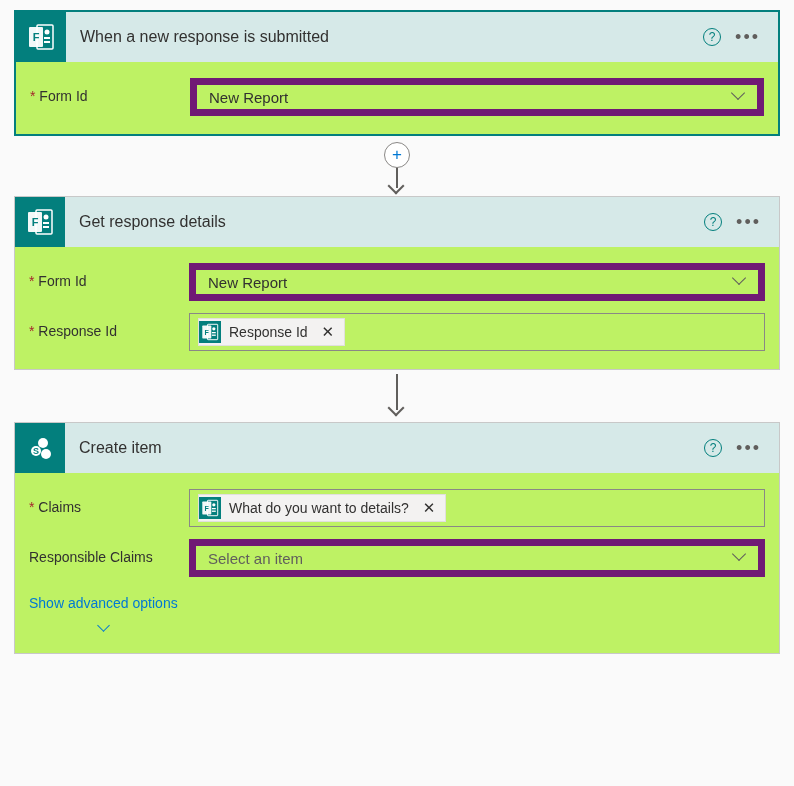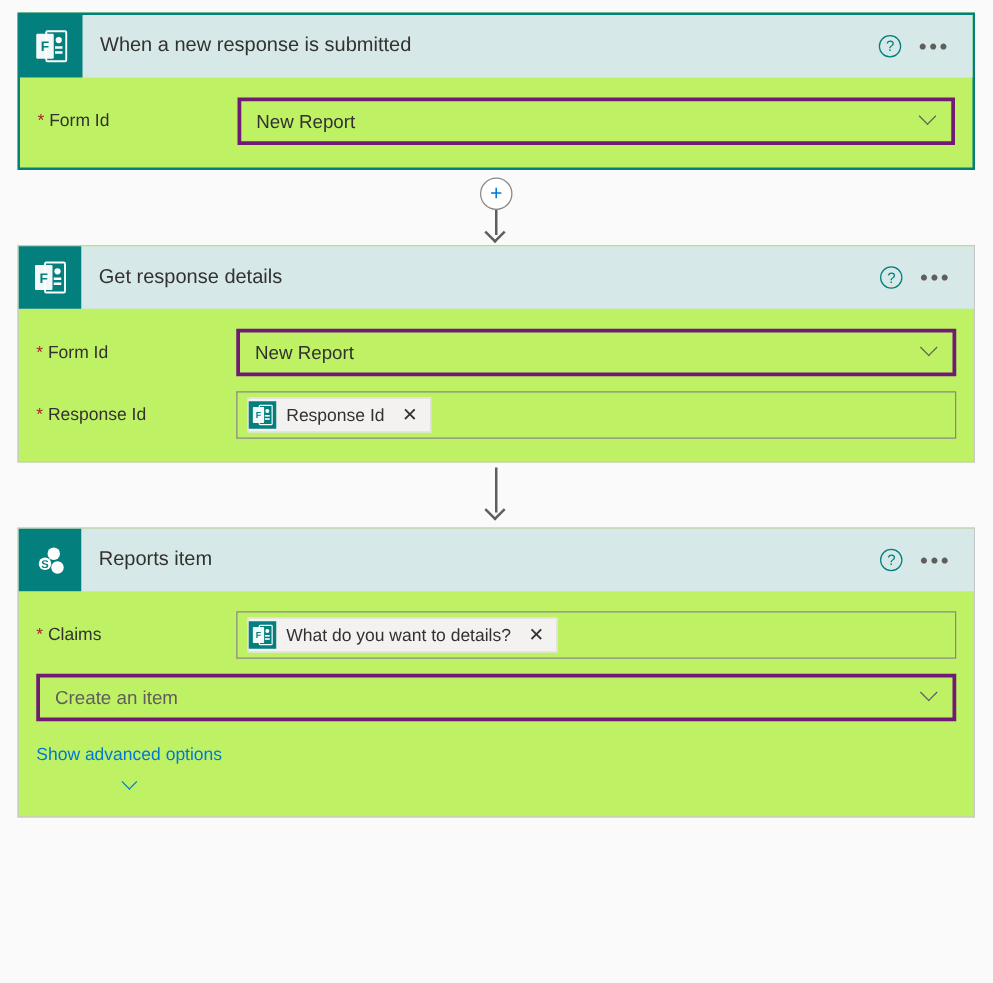--- a/index.html
+++ b/index.html
@@ -77,21 +77,21 @@
     color: #323130;
   }
   .req::before {
     content: "* ";
     color: #a4262c;
   }
   .field {
     flex: 1;
   }
   .select-box {
-    border: 3px solid #701a75;
+    border: 7px solid #701a75;
     height: 38px;
     display: flex;
     align-items: center;
     padding: 0 12px;
     cursor: pointer;
     position: relative;
   }
   .select-box .text { flex: 1; font-size: 15px; color: #323130; }
   .select-box.placeholder .text { color: #605e5c; }
   .chev {
@@ -317,21 +317,21 @@
 
 <div class="arrow-only"></div>
 
 <div class="card">
   <div class="card-header sp">
     <div class="brand-box brand-sp">
       <svg class="sp-svg" viewBox="0 0 26 26">
           <use href="#sp-glyph"></use>
         </svg>
     </div>
-    <div class="card-title">Reports item</div>
+    <div class="card-title">Create item</div>
     <div class="header-right">
       <div class="help-icon">?</div>
       <div class="more-icon">•••</div>
     </div>
   </div>
   <div class="card-body">
     <div class="row">
       <div class="label req">Claims</div>
       <div class="field">
         <div class="token-box">
@@ -341,23 +341,24 @@
                   <use href="#forms-glyph"></use>
                 </svg>
             </span>
             <span class="tlabel">What do you want to details?</span>
             <span class="tclose">✕</span>
           </span>
         </div>
       </div>
     </div>
     <div class="row">
+      <div class="label">Responsible Claims</div>
       <div class="field">
         <div class="select-box placeholder">
-          <div class="text">Create an item</div>
+          <div class="text">Select an item</div>
           <div class="chev"></div>
         </div>
       </div>
     </div>
     <div class="adv-link">
       <span>Show advanced options</span>
       <span class="chev-s"></span>
     </div>
   </div>
 </div>

